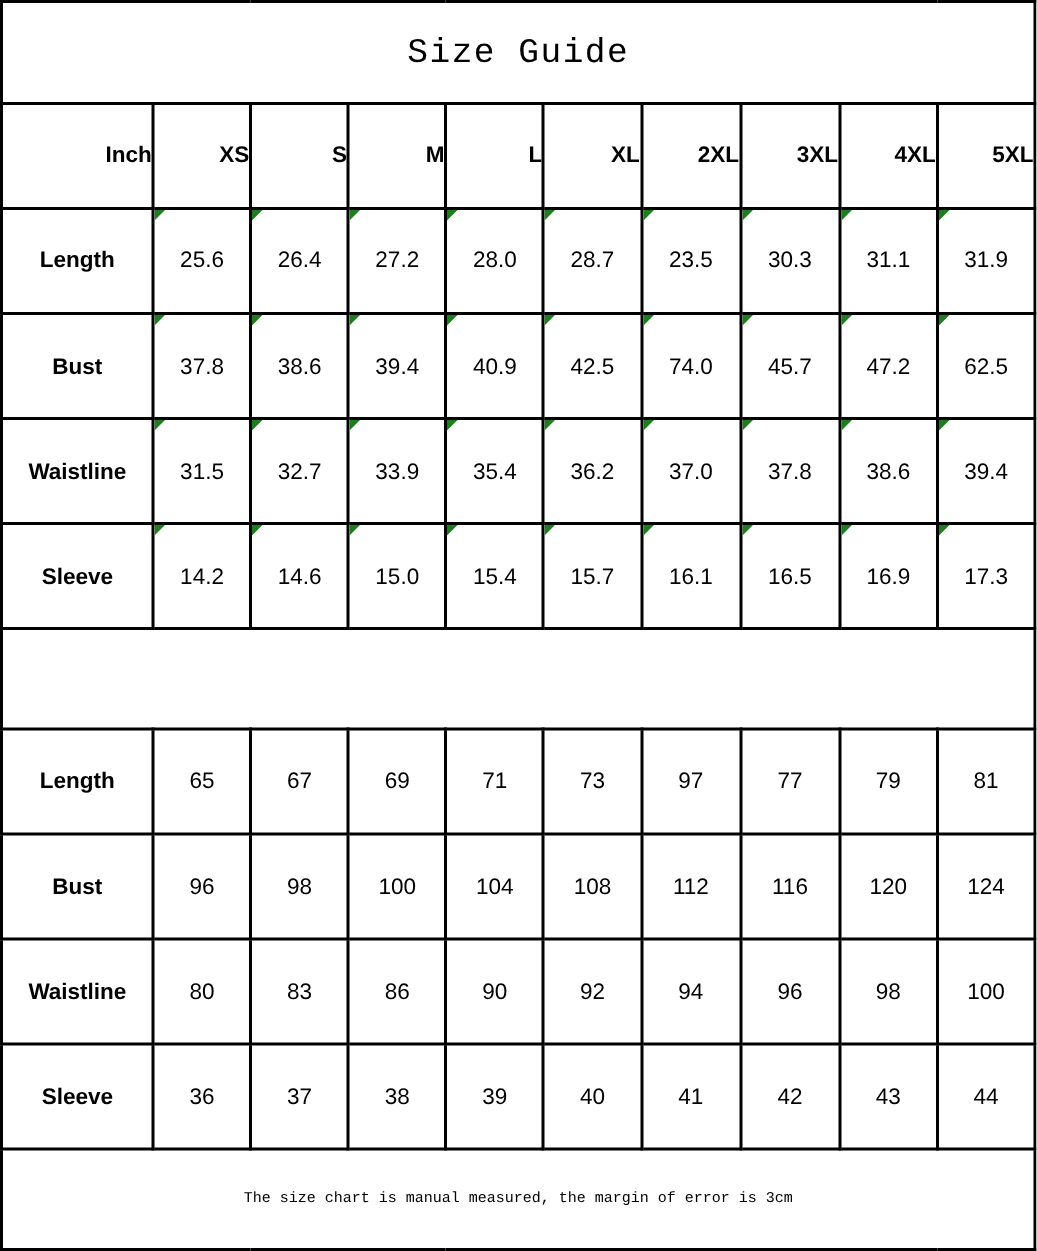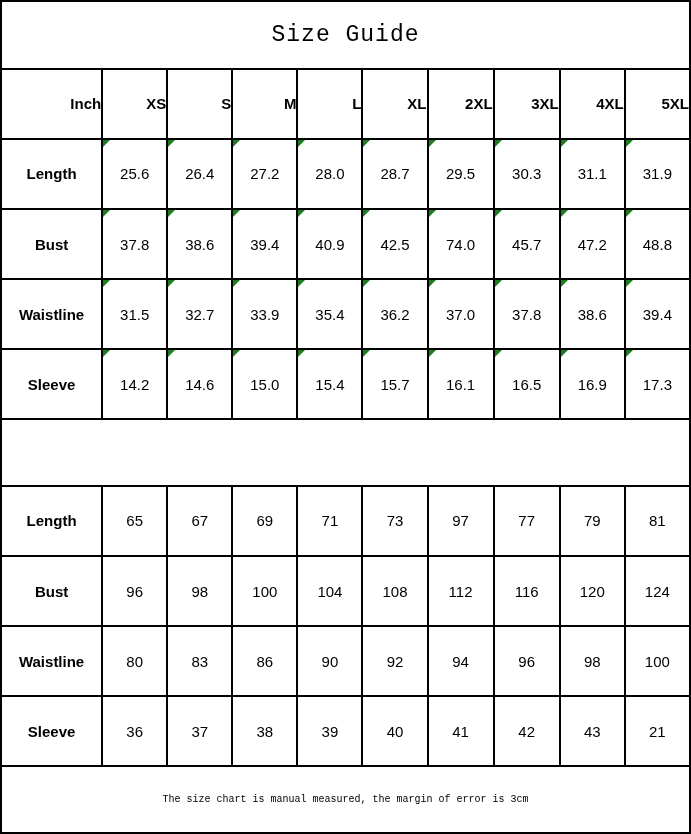--- a/index.html
+++ b/index.html
@@ -88,36 +88,36 @@
           <td class="head">4XL</td>
           <td class="head">5XL</td>
         </tr>
         <tr>
           <td class="label">Length</td>
           <td class="val"><span class="tri"></span><span class="num">25.6</span></td>
           <td class="val"><span class="tri"></span><span class="num">26.4</span></td>
           <td class="val"><span class="tri"></span><span class="num">27.2</span></td>
           <td class="val"><span class="tri"></span><span class="num">28.0</span></td>
           <td class="val"><span class="tri"></span><span class="num">28.7</span></td>
-          <td class="val"><span class="tri"></span><span class="num">29.5</span></td>
+          <td class="val"><span class="tri"></span><span class="num">23.5</span></td>
           <td class="val"><span class="tri"></span><span class="num">30.3</span></td>
           <td class="val"><span class="tri"></span><span class="num">31.1</span></td>
           <td class="val"><span class="tri"></span><span class="num">31.9</span></td>
         </tr>
         <tr>
           <td class="label">Bust</td>
           <td class="val"><span class="tri"></span><span class="num">37.8</span></td>
           <td class="val"><span class="tri"></span><span class="num">38.6</span></td>
           <td class="val"><span class="tri"></span><span class="num">39.4</span></td>
           <td class="val"><span class="tri"></span><span class="num">40.9</span></td>
           <td class="val"><span class="tri"></span><span class="num">42.5</span></td>
           <td class="val"><span class="tri"></span><span class="num">74.0</span></td>
           <td class="val"><span class="tri"></span><span class="num">45.7</span></td>
           <td class="val"><span class="tri"></span><span class="num">47.2</span></td>
-          <td class="val"><span class="tri"></span><span class="num">48.8</span></td>
+          <td class="val"><span class="tri"></span><span class="num">62.5</span></td>
         </tr>
         <tr>
           <td class="label">Waistline</td>
           <td class="val"><span class="tri"></span><span class="num">31.5</span></td>
           <td class="val"><span class="tri"></span><span class="num">32.7</span></td>
           <td class="val"><span class="tri"></span><span class="num">33.9</span></td>
           <td class="val"><span class="tri"></span><span class="num">35.4</span></td>
           <td class="val"><span class="tri"></span><span class="num">36.2</span></td>
           <td class="val"><span class="tri"></span><span class="num">37.0</span></td>
           <td class="val"><span class="tri"></span><span class="num">37.8</span></td>
@@ -182,21 +182,21 @@
         <tr>
           <td class="label">Sleeve</td>
           <td class="val"><span class="num">36</span></td>
           <td class="val"><span class="num">37</span></td>
           <td class="val"><span class="num">38</span></td>
           <td class="val"><span class="num">39</span></td>
           <td class="val"><span class="num">40</span></td>
           <td class="val"><span class="num">41</span></td>
           <td class="val"><span class="num">42</span></td>
           <td class="val"><span class="num">43</span></td>
-          <td class="val"><span class="num">21</span></td>
+          <td class="val"><span class="num">44</span></td>
         </tr>
       </tbody>
     <tbody>
       <tr>
         <td colspan="10" class="footer-cell">The size chart is manual measured, the margin of error is 3cm</td>
       </tr>
     </tbody>
   </table>
 </div>
 

